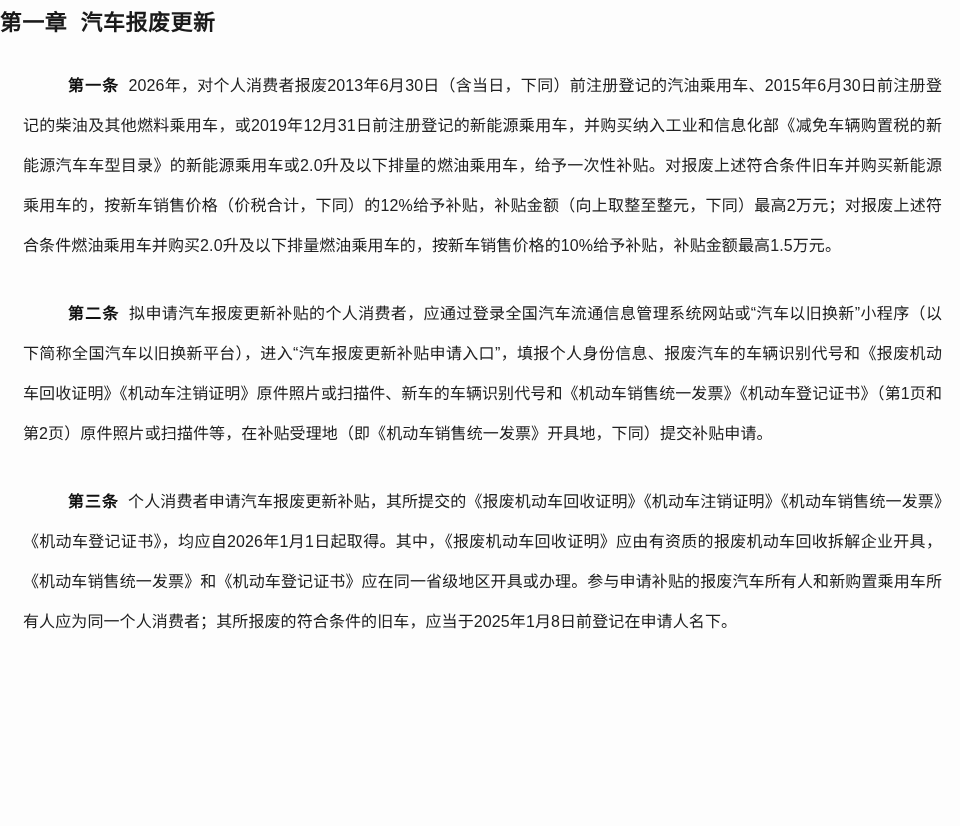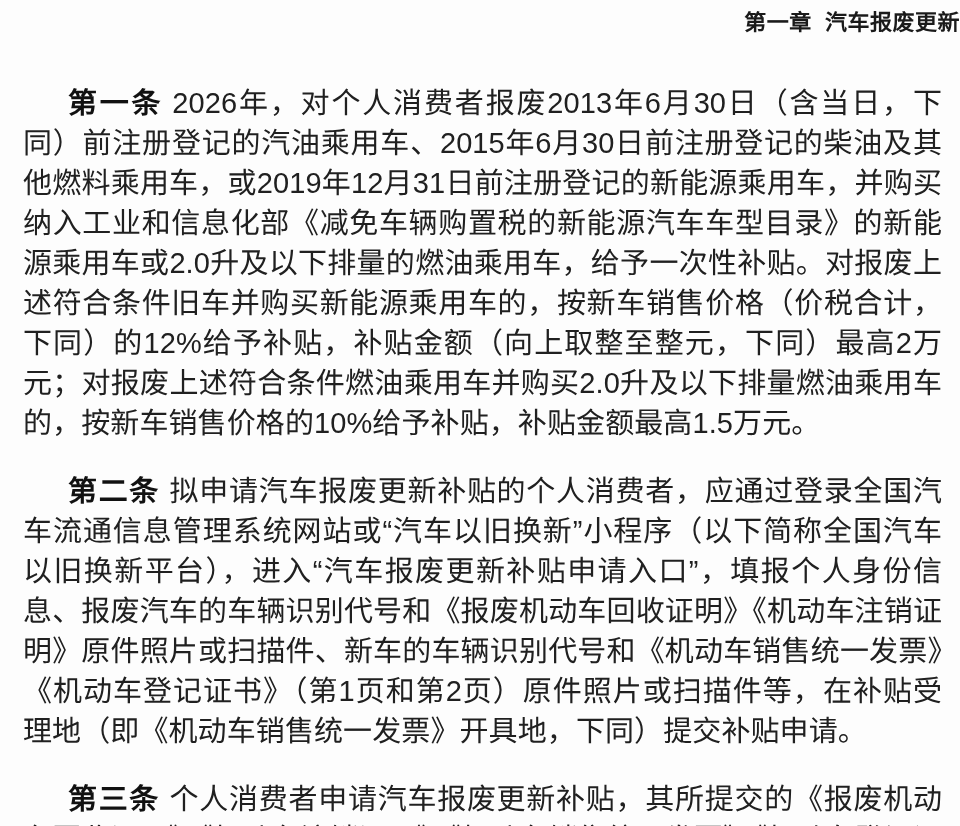--- a/index.html
+++ b/index.html
@@ -20,47 +20,47 @@
   .page {
     width: 960px;
     height: 826px;
     box-sizing: border-box;
     padding: 0;
     position: relative;
     background: #fdfdfd;
   }
 
   .doc-title {
-    text-align: right;
+    text-align: left;
     font-size: 22px;
     font-weight: bold;
     color: #1a1a1a;
     letter-spacing: 0.5px;
     margin: 0;
     padding-top: 8px;
     padding-bottom: 0;
     line-height: 30px;
     white-space: pre;
   }
 
   .body-block {
     box-sizing: border-box;
     padding-left: 23px;
     padding-right: 18px;
     padding-top: 28px;
   }
 
   .article {
-    font-size: 29px;
+    font-size: 16px;
     line-height: 40px;
     color: #202020;
     text-align: justify;
     text-justify: inter-character;
     text-indent: 45px;
-    margin: 17px 0 28px 0;
+    margin: 0 0 28px 0;
     word-break: break-all;
     letter-spacing: 0.1px;
   }
 
   .article:last-child {
     margin-bottom: 0;
   }
 
   .article-label {
     font-weight: bold;

